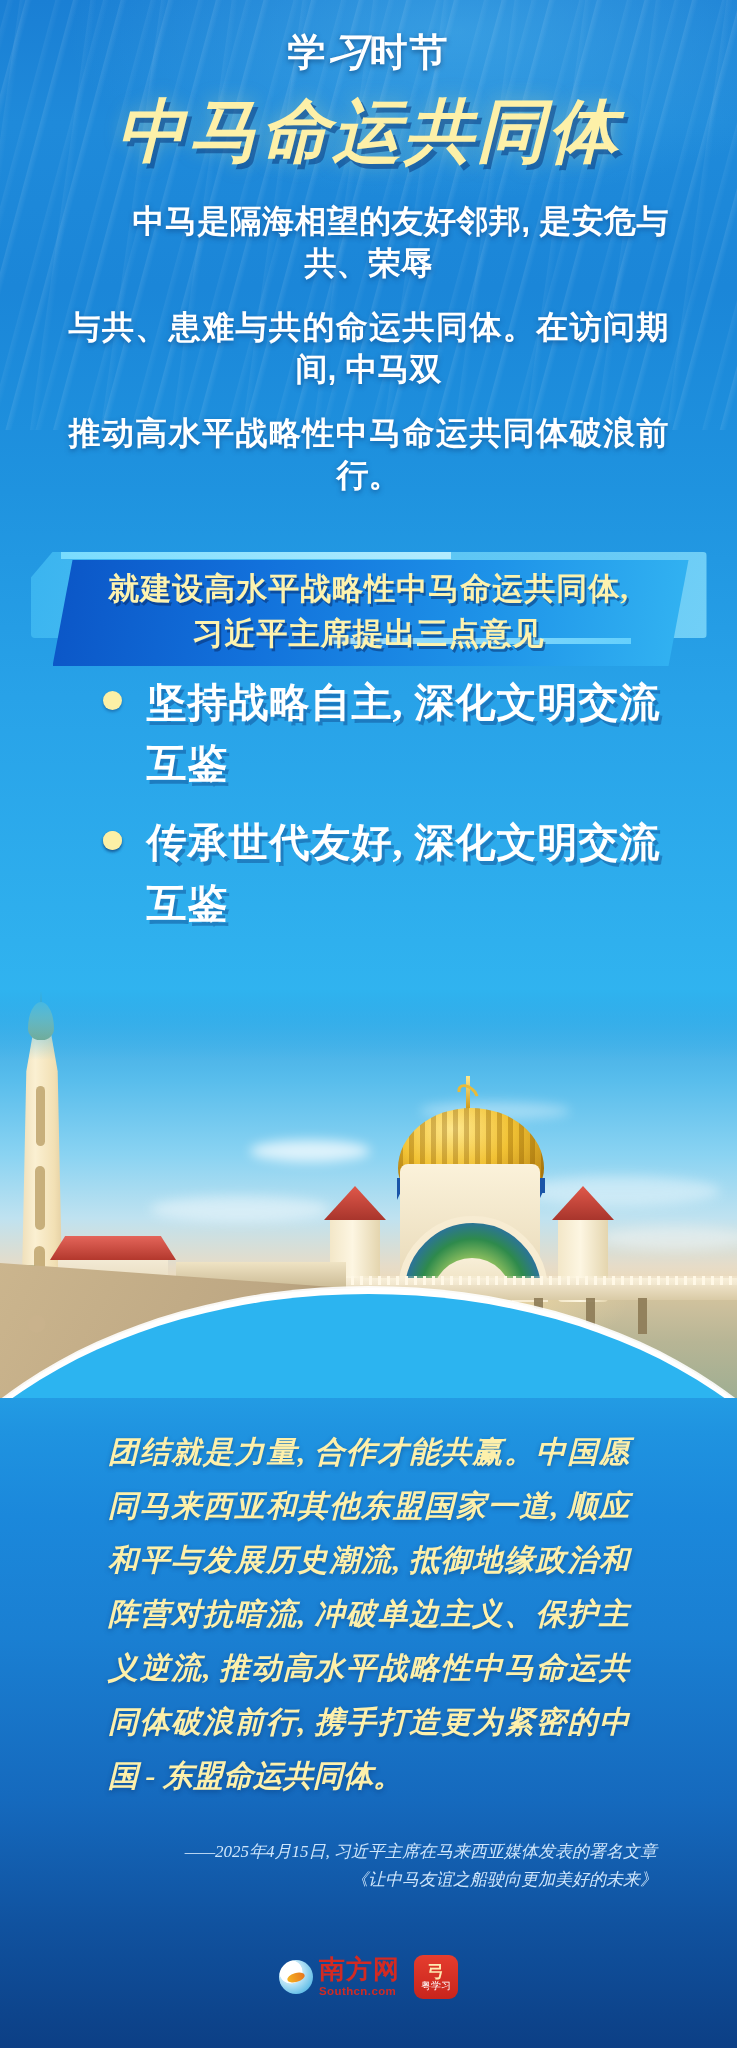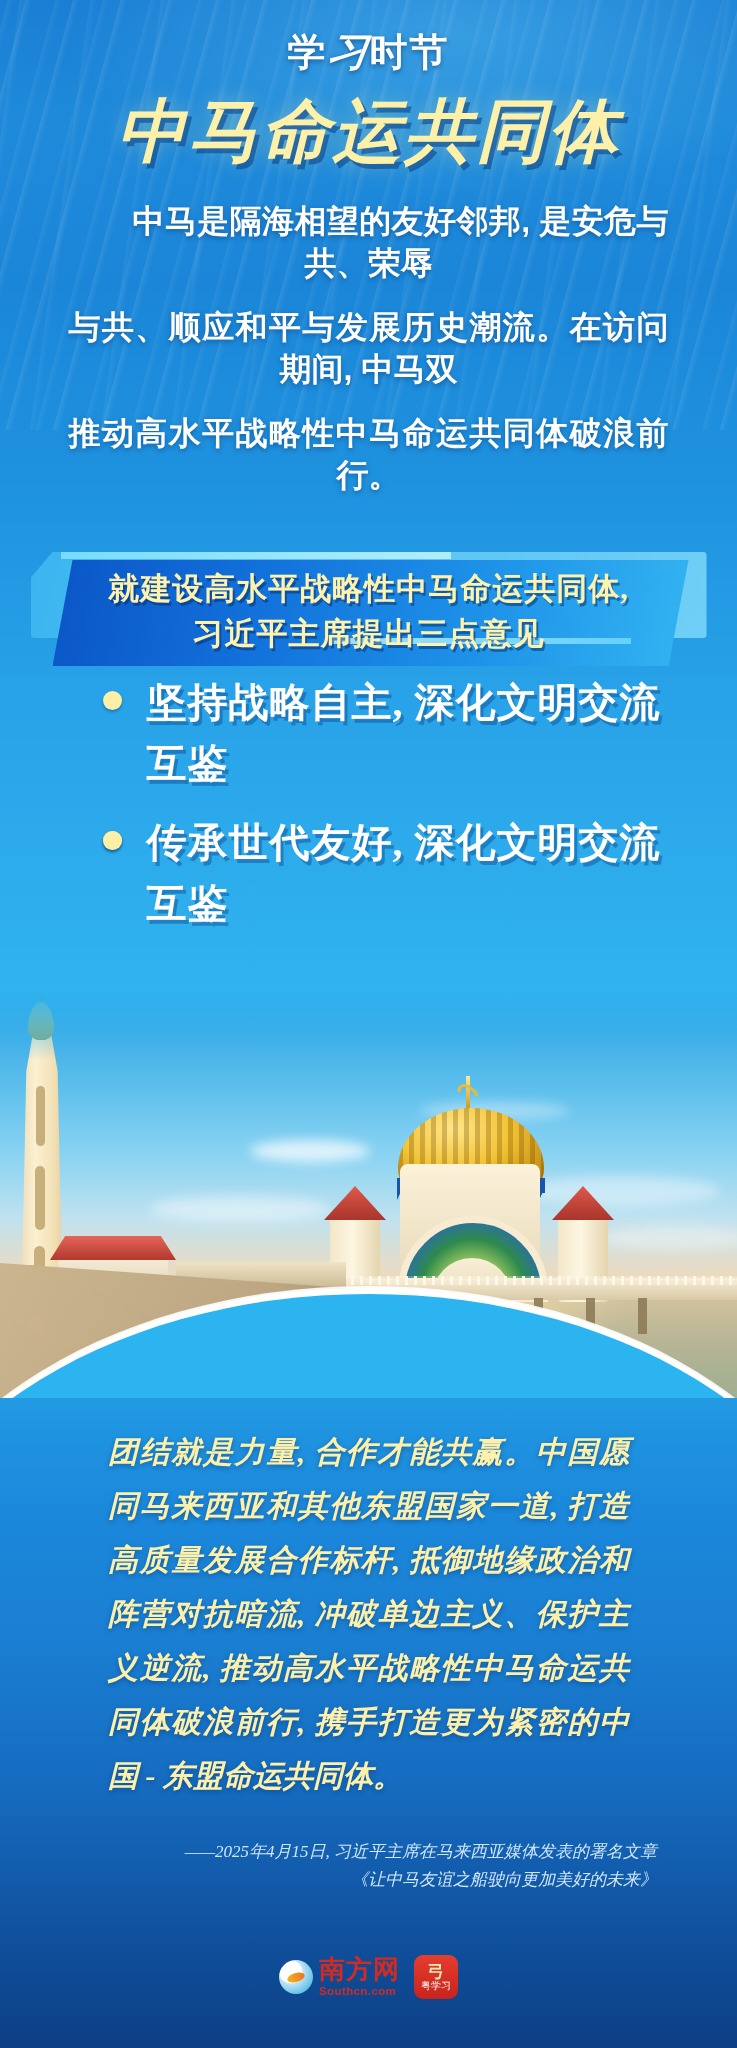--- a/index.html
+++ b/index.html
@@ -368,21 +368,21 @@
 
   <div class="brand">
     <span class="brand-txt">
       <span>学</span><span class="cursive">习</span><span>时</span><span>节</span>
     </span>
   </div>
 
   <div class="title">中马命运共同体</div>
 
   <div class="intro">中马是隔海相望的友好邻邦, 是安危与共、荣辱</div>
-  <div class="intro noind">与共、顺应和平与发展历史潮流。在访问期间, 中马双</div>
+  <div class="intro noind">与共、患难与共的命运共同体。在访问期间, 中马双</div>
   <div class="intro noind">推动高水平战略性中马命运共同体破浪前行。</div>
 
   <div class="ribbon-wrap">
     <div class="ribbon-outer"></div>
     <div class="ribbon-inner"></div>
     <div class="ribbon-bar"></div>
     <div class="ribbon-bar2"></div>
     <div class="ribbon-text">
       <div>就建设高水平战略性中马命运共同体,</div>
       <div>习近平主席提出三点意见</div>
@@ -453,21 +453,21 @@
       <div class="redroof"></div>
       <div class="palm"></div>
       <div class="shore"></div>
 
       <div class="photo-fade-top"></div>
       <div class="photo-arc"></div>
       <div class="photo-arc-blue"></div>
     </div>
   </div>
 
-  <div class="quote">团结就是力量, 合作才能共赢。中国愿同马来西亚和其他东盟国家一道, 打造高质量发展合作标杆, 抵御地缘政治和阵营对抗暗流, 冲破单边主义、保护主义逆流, 推动高水平战略性中马命运共同体破浪前行, 携手打造更为紧密的中国 - 东盟命运共同体。</div>
+  <div class="quote">团结就是力量, 合作才能共赢。中国愿同马来西亚和其他东盟国家一道, 顺应和平与发展历史潮流, 抵御地缘政治和阵营对抗暗流, 冲破单边主义、保护主义逆流, 推动高水平战略性中马命运共同体破浪前行, 携手打造更为紧密的中国 - 东盟命运共同体。</div>
 
   <div class="attrib">
     <div>——2025年4月15日, 习近平主席在马来西亚媒体发表的署名文章</div>
     <div>《让中马友谊之船驶向更加美好的未来》</div>
   </div>
 
   <div class="footer">
     <div class="logo-southcn">
       <div class="logo-mark"></div>
       <div>

